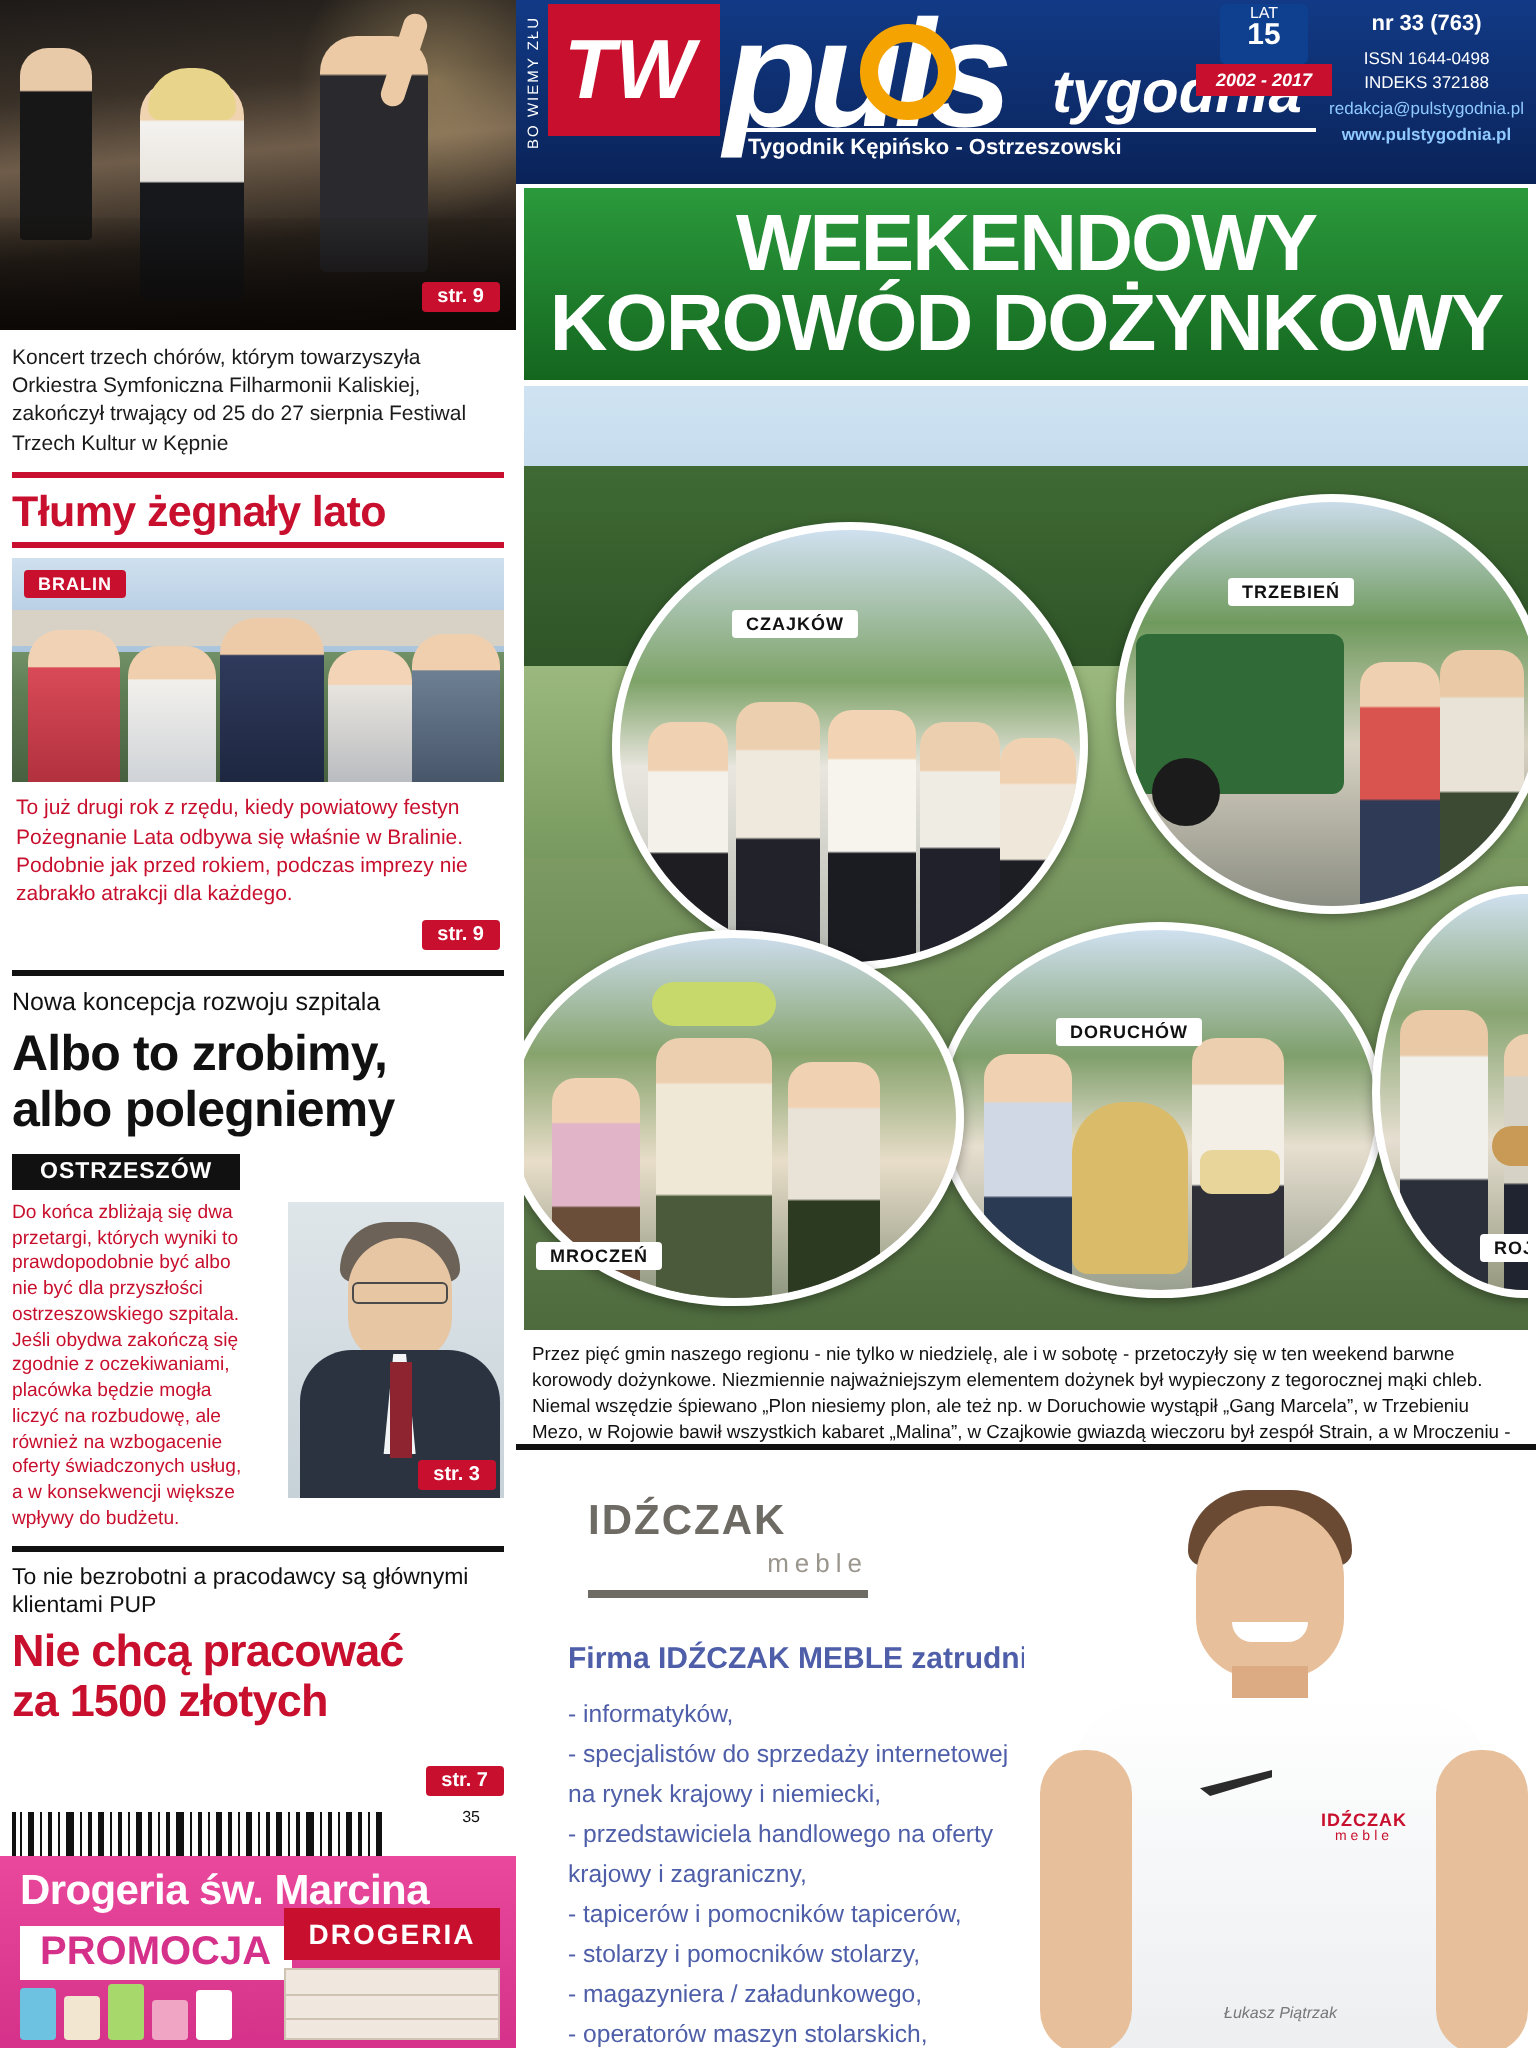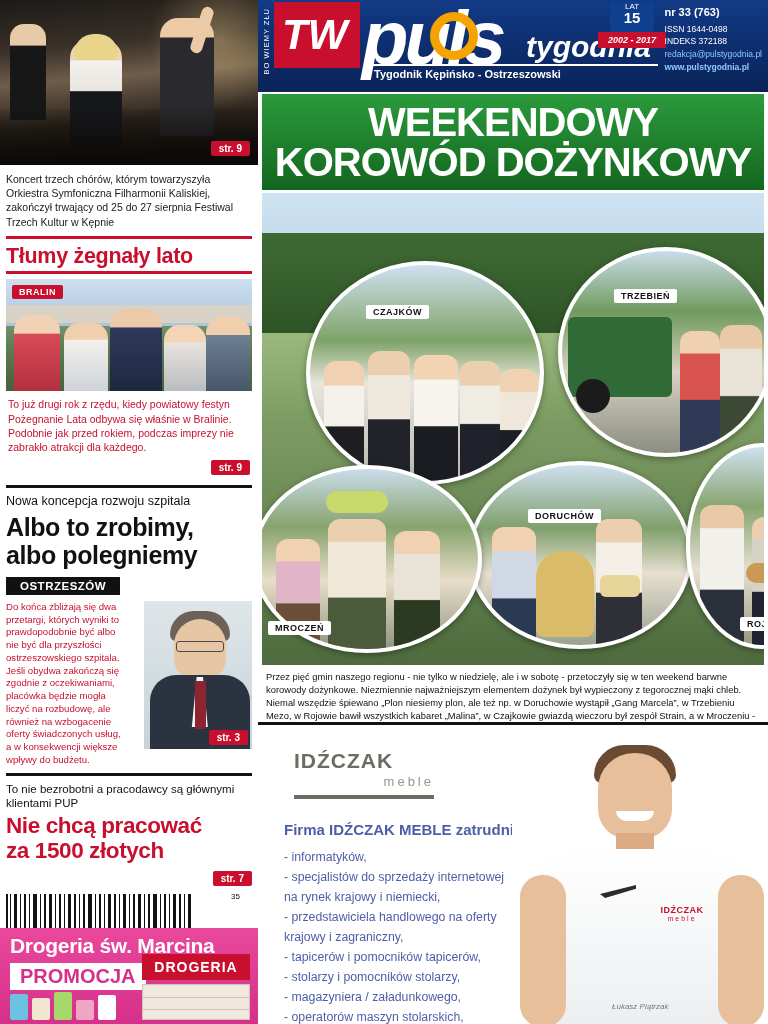--- a/index.html
+++ b/index.html
@@ -89,21 +89,21 @@
   #hospital-portrait .glass { position:absolute; left:32px; top:40px; width:48px; height:11px; border:1.5px solid #4a4a4a; border-radius:3px;}
   #hospital-portrait .body { position:absolute; left:6px; top:74px; width:100px; height:74px; background:#2b3340; border-radius:26px 26px 0 0;}
   #hospital-portrait .shirt { position:absolute; left:40px; top:76px; width:32px; height:50px; background:#f2f4f6; clip-path:polygon(40% 0,60% 0,75% 100%,25% 100%);}
   #hospital-portrait .tie { position:absolute; left:51px; top:80px; width:11px; height:48px; background:#8d2430;}
   #hospital-str { position:absolute; right:4px; bottom:4px; }
 
   
   #pup-block { margin:6px 6px 0 6px; border-top:3px solid #111; padding-top:6px; }
   #pup-kicker { font-size:11.5px; color:#111; line-height:1.25; }
   #pup-title { font-size:22.5px; font-weight:bold; color:#c8102e; line-height:1.1; margin-top:4px; letter-spacing:-.4px;}
-  #pup-str { text-align:right; margin-top:4px; }
+  #pup-str { text-align:right; margin-top:16px; }
 
   
   #barcode-area { margin:8px 6px 0 6px; position:relative; height:70px; }
   #barcode-num { position:absolute; right:12px; top:-2px; font-size:8px; color:#111;padding-left:20px; }
   #barcode { height:46px; width:190px; position:relative; }
   #barcode .bar { position:absolute; top:0; bottom:0; background:#111; }
   #barcode-text { font-size:8.5px; color:#111; margin-top:2px; letter-spacing:1px;}
   #reklama { font-size:7.5px; color:#333; margin-top:3px; letter-spacing:.5px;}
 
   
@@ -129,21 +129,21 @@
   #masthead .sidetxt { position:absolute; left:4px; top:8px; font-size:7.5px; color:#fff; writing-mode:vertical-rl; transform:rotate(180deg); letter-spacing:1px;}
   #tw-badge { position:absolute; left:16px; top:2px; width:86px; height:66px; background:#c8102e; }
   #tw-badge span { color:#fff; font-weight:bold; font-size:42px; font-style:italic; line-height:66px; padding-left:8px; display:block;}
   #puls-word { position:absolute; left:104px; top:-6px; font-size:76px; font-weight:bold; color:#ffffff; font-style:italic; letter-spacing:-4px; }
   #puls-o { position:absolute; left:172px; top:12px; width:48px; height:48px; border:9px solid #f5a300; border-radius:50%; }
   #tygodnia { position:absolute; left:268px; top:30px; font-size:30px; color:#ffffff; font-style:italic; font-weight:bold;}
   #subtitle { position:absolute; left:116px; top:68px; font-size:11px; color:#fff; font-weight:bold;}
   #mast-rule { position:absolute; left:110px; top:64px; width:290px; height:2px; background:#fff;}
   #lat-badge { position:absolute; left:352px; top:2px; width:44px; height:30px; background:#0f3f8f; color:#fff; font-size:8px; text-align:center; border-radius:3px;}
   #anniv { position:absolute; left:340px; top:32px; width:68px; height:16px; background:#c8102e; color:#fff; font-size:9px; text-align:center; line-height:16px; font-weight:bold;font-style:italic;}
-  #mast-right { position:absolute; right:6px; top:4px; text-align:left; color:#fff; }
+  #mast-right { position:absolute; right:6px; top:4px; text-align:center; color:#fff; }
   #mast-right div { font-size:8.5px; line-height:1.5; }
   #issue-no { font-size:11px !important; font-weight:bold; margin-bottom:2px;}
   #mast-email { color:#8fc9ff !important; }
   #mast-www { color:#8fc9ff !important; font-weight:bold; }
 
   
   #lead { position:absolute; left:258px; top:92px; width:510px; height:628px; background:#fff; }
   #lead-inner { position:absolute; left:4px; top:2px; right:4px; bottom:0; }
   #lead-headline { position:relative; height:96px; background:#1f7a2e; overflow:hidden;
      background:linear-gradient(180deg,#2b9a3c 0%,#14661f 100%); }

